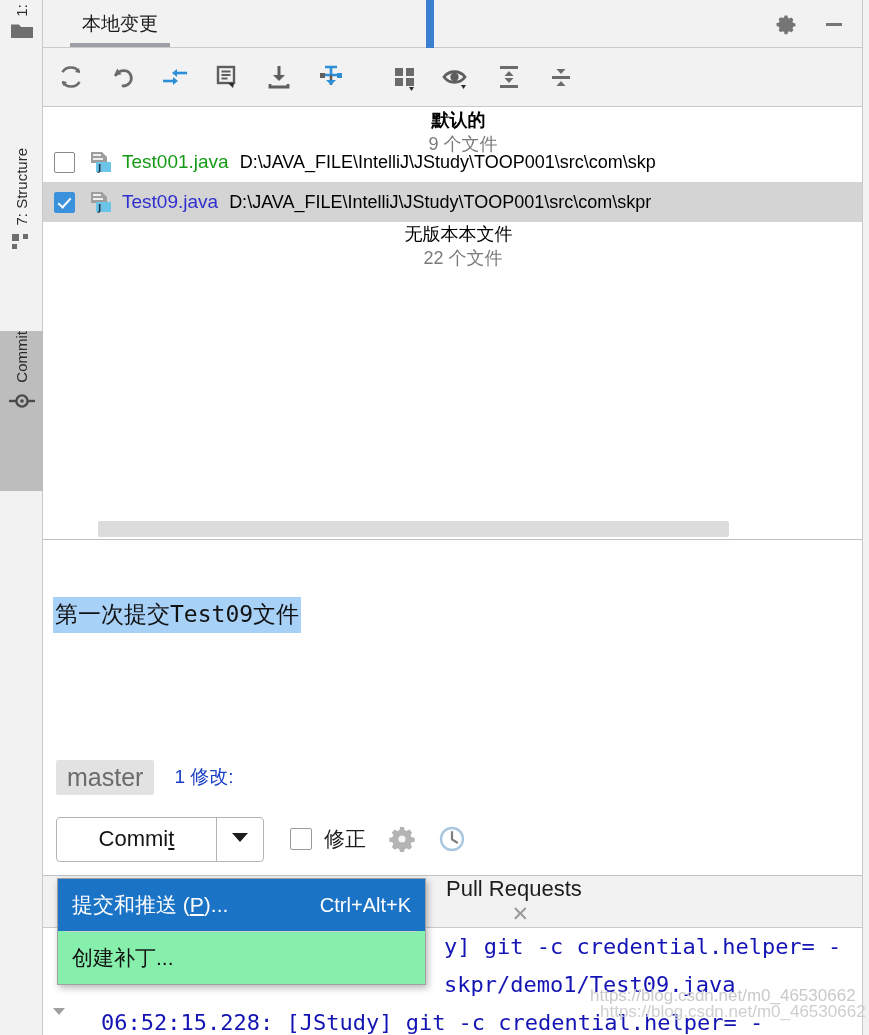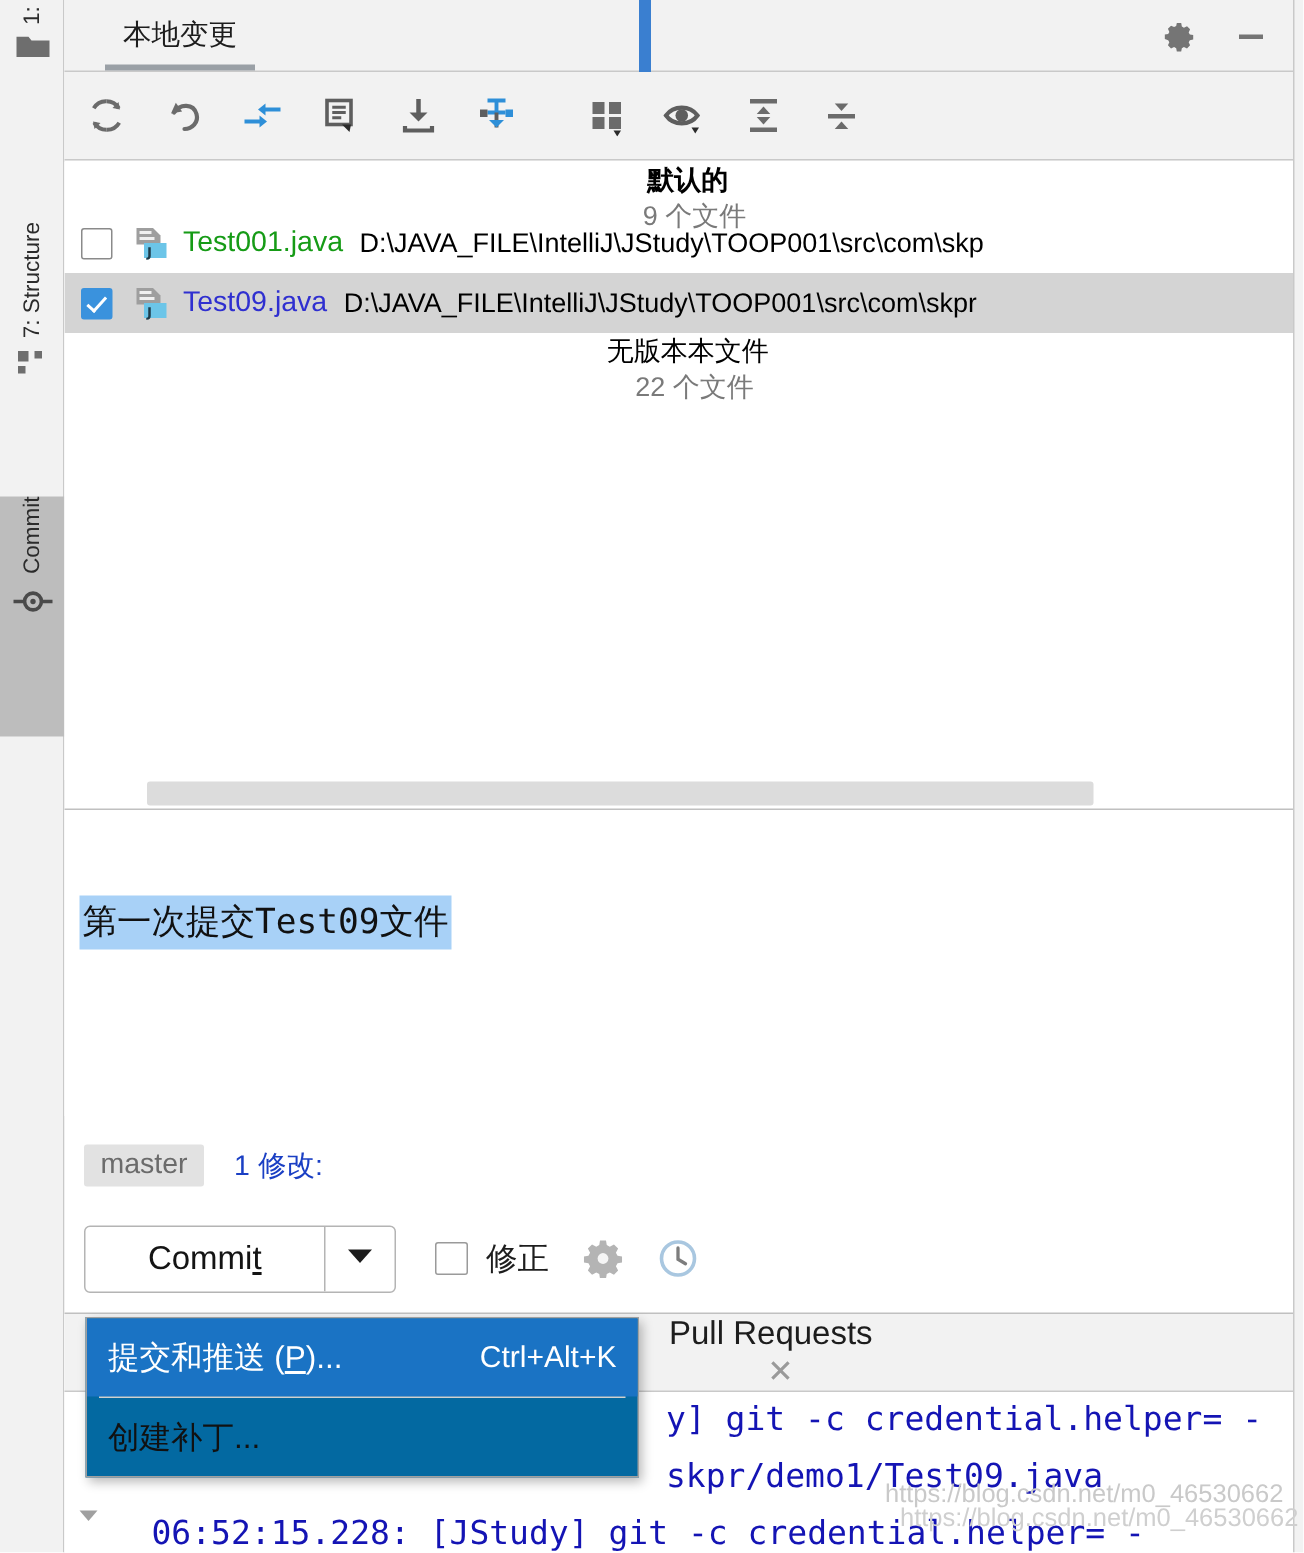--- a/index.html
+++ b/index.html
@@ -85,21 +85,21 @@
   
   .msgbox{position:absolute;left:0;top:539px;width:820px;height:205px;background:#fff;border-top:1px solid #c0c0c0;box-sizing:border-box;}
   .msgtext{
     position:absolute;left:10px;top:9px;
     font-family:"DejaVu Sans Mono","Liberation Mono",monospace;
     font-size:23px;color:#111;background:#a8d1f7;padding:2px 2px 3px 2px;white-space:nowrap;margin-top:48px;
   }
 
   
   .branchrow{position:absolute;left:0;top:757px;width:820px;height:40px;display:flex;align-items:center;padding-left:13px;}
-  .chip{background:#e2e2e2;color:#6b6b6b;font-size:19px;padding:3px 11px;border-radius:2px;}
+  .chip{background:#e2e2e2;color:#6b6b6b;font-size:25px;padding:3px 11px;border-radius:2px;}
   .modcnt{color:#1a3fc4;font-size:19px;margin-left:20px;}
 
   
   .btnrow{position:absolute;left:0;top:810px;width:820px;height:58px;display:flex;align-items:center;padding-left:13px;}
   .splitbtn{display:flex;height:45px;border:1px solid #b4b4b4;border-radius:4px;background:#fff;box-sizing:border-box;overflow:hidden;}
   .splitbtn .lbl{
     display:flex;align-items:center;justify-content:center;
     min-width:139px;font-size:22px;color:#141414;padding:0 10px;
   }
   .splitbtn .lbl u{text-decoration:underline;}
@@ -107,21 +107,21 @@
     width:46px;display:flex;align-items:center;justify-content:center;border-left:1px solid #b4b4b4;
   }
   .amend{display:flex;align-items:center;margin-left:26px;}
   .amend .cbx2{width:22px;height:22px;border:1px solid #9a9a9a;border-radius:2px;background:#fff;box-sizing:border-box;}
   .amend .alabel{font-size:21px;color:#1d1d1d;margin-left:12px;}
   .mini{margin-left:22px;display:flex;align-items:center;justify-content:center;width:28px;height:28px;}
 
   
   .popup{
     position:absolute;left:57px;top:878px;width:369px;
-    background:#0369a1;border:1px solid #a0a0a0;box-sizing:border-box;
+    background:#86efac;border:1px solid #a0a0a0;box-sizing:border-box;
     box-shadow:2px 3px 7px rgba(0,0,0,.28);z-index:40;
   }
   .mitem{height:52px;display:flex;align-items:center;padding:0 14px;white-space:nowrap;}
   .mitem.hl{background:#1a73c4;}
   .mitem .mtxt{font-size:21px;color:#111;}
   .mitem.hl .mtxt{color:#fff;}
   .mitem .mkey{margin-left:auto;font-size:20px;color:#444;padding-left:26px;}
   .mitem.hl .mkey{color:#fff;}
   .msep{height:1px;background:#d0d0d0;margin:0 8px;}
   .mtxt u{text-decoration:underline;}

